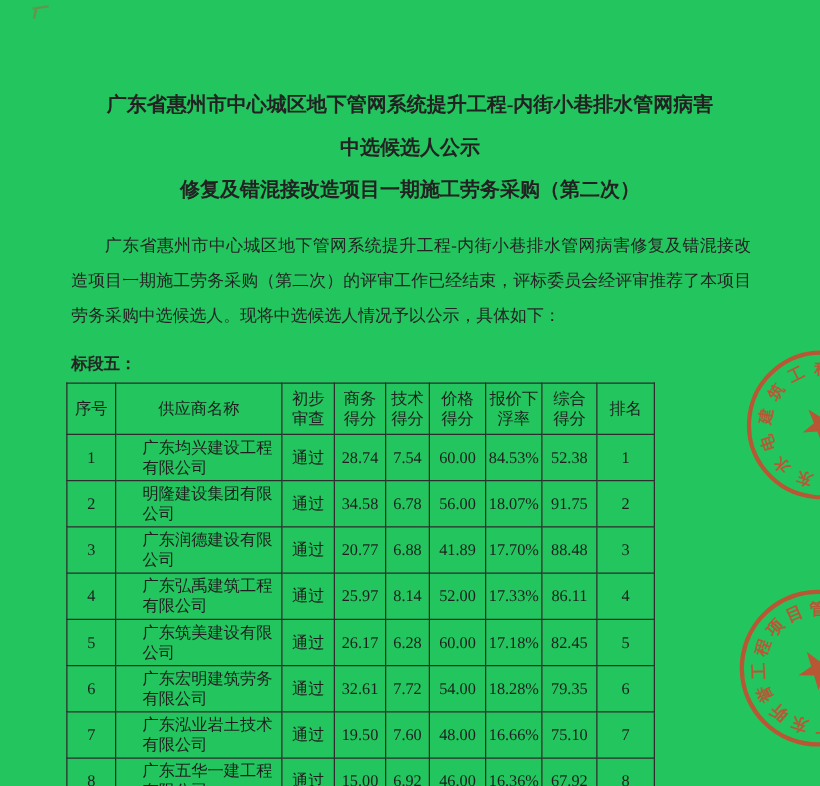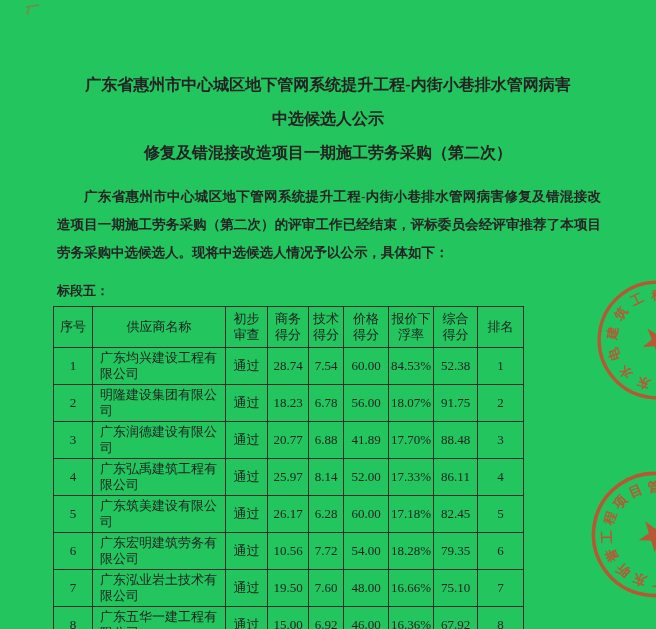--- a/index.html
+++ b/index.html
@@ -7,38 +7,38 @@
     position:relative; width:656px; height:629px; overflow:hidden;
     background:#22c55e; color:#1c1c1c;
     font-family:"Liberation Serif","DejaVu Serif",serif;
   }
   .doc-title {
     margin:68px 40px 0 40px; text-align:center;
     font-size:16px; font-weight:bold; line-height:34px; color:#222;
   }
   .doc-title div { white-space:nowrap; }
   .intro {
-    margin:13px 55px 12px 57px; font-size:13.5px; font-weight:700;
+    margin:13px 55px 12px 57px; font-size:13.5px; font-weight:400;
     line-height:28px; text-align:justify; text-indent:2em; color:#242424;
   }
   .section-label {
     margin:3px 0 0 57px; font-size:13px; font-weight:600;
     line-height:24px; color:#242424;
   }
   table.result {
     border-collapse:collapse; table-layout:fixed;
     margin:3px 0 0 53px; width:470px; font-size:13px; color:#1f1f1f;
     background:transparent;
   }
   table.result th, table.result td {
     border:1.4px solid #2d2d2d; text-align:center; vertical-align:middle;
     padding:2px 2px; line-height:16px; font-weight:normal; overflow:hidden;
   }
   table.result th { white-space:pre-line; height:36px; }
-  table.result td.cell-supplier { text-align:left; padding-left:7px; }
+  table.result td.cell-supplier { text-align:left; padding-left:21px; }
   table.result tbody td { height:29px; }
   .stamp { position:absolute; opacity:0.82; pointer-events:none; }
   .stamp text { font-family:"DejaVu Sans","Liberation Sans",sans-serif; font-weight:bold; }
   .corner-mark {
     position:absolute; left:25px; top:3px; width:16px; height:13px;
     opacity:0.35; pointer-events:none;
   }
   .corner-mark::before, .corner-mark::after {
     content:""; position:absolute; background:#d8402c;
   }
@@ -102,21 +102,21 @@
         <td>7.54</td>
         <td>60.00</td>
         <td>84.53%</td>
         <td>52.38</td>
         <td>1</td>
       </tr>
       <tr>
         <td>2</td>
         <td class="cell-supplier">明隆建设集团有限公司</td>
         <td>通过</td>
-        <td>18.23</td>
+        <td>34.58</td>
         <td>6.78</td>
         <td>56.00</td>
         <td>18.07%</td>
         <td>91.75</td>
         <td>2</td>
       </tr>
       <tr>
         <td>3</td>
         <td class="cell-supplier">广东润德建设有限公司</td>
         <td>通过</td>
@@ -146,21 +146,21 @@
         <td>6.28</td>
         <td>60.00</td>
         <td>17.18%</td>
         <td>82.45</td>
         <td>5</td>
       </tr>
       <tr>
         <td>6</td>
         <td class="cell-supplier">广东宏明建筑劳务有限公司</td>
         <td>通过</td>
-        <td>10.56</td>
+        <td>32.61</td>
         <td>7.72</td>
         <td>54.00</td>
         <td>18.28%</td>
         <td>79.35</td>
         <td>6</td>
       </tr>
       <tr>
         <td>7</td>
         <td class="cell-supplier">广东泓业岩土技术有限公司</td>
         <td>通过</td>

